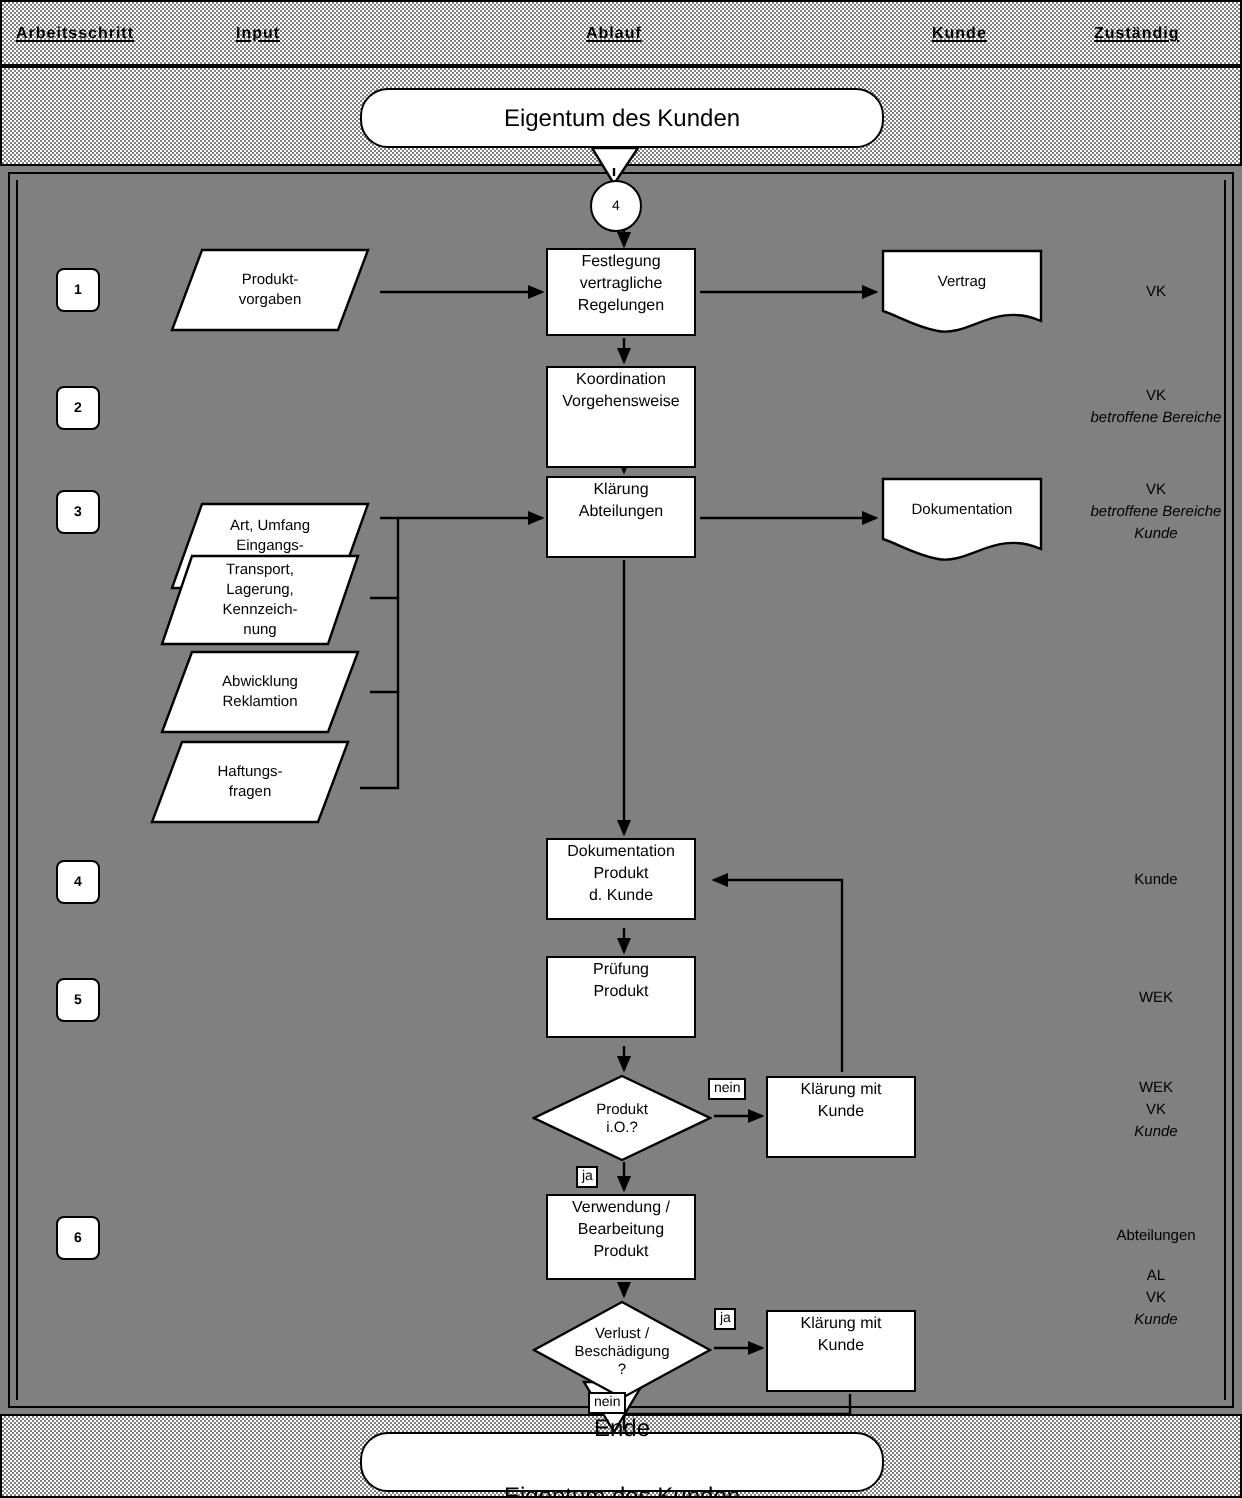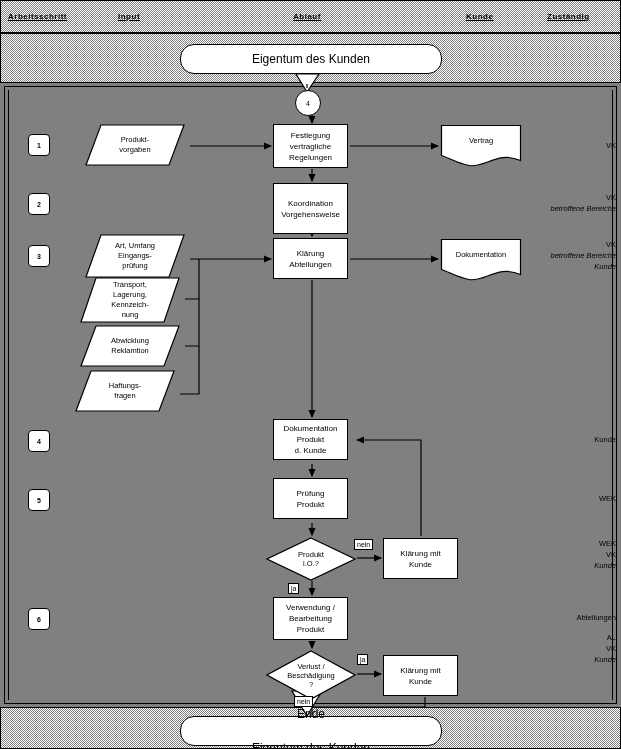--- a/index.html
+++ b/index.html
@@ -42,21 +42,21 @@
     position:absolute;background:#fff;border:1px solid #000;
     border-radius:14px;
     display:flex;align-items:center;justify-content:center;
     text-align:center;font-size:12px;color:#000;line-height:14px;
   }
 
   
   .node{position:absolute;box-sizing:border-box;}
   .proc{
     background:#fff;border:1px solid #000;
-    display:flex;align-items:center;justify-content:center;text-align:center;
+    display:flex;justify-content:center;text-align:center;
     font-size:8px;line-height:11px;color:#000;
   }
   .stepbox{
     background:#fff;border:1px solid #000;border-radius:4px;
     display:flex;align-items:center;justify-content:center;
     font-size:7px;font-weight:bold;color:#000;
   }
   .para-wrap{position:absolute;}
   .para-txt{
     position:absolute;left:0;top:0;width:100%;height:100%;
@@ -73,21 +73,21 @@
   .dia-txt{
     position:absolute;left:0;top:0;width:100%;height:100%;
     display:flex;align-items:center;justify-content:center;text-align:center;
     font-size:7.5px;line-height:9px;color:#000;
   }
   .circ{
     position:absolute;background:#fff;border:1px solid #000;border-radius:50%;
     display:flex;align-items:center;justify-content:center;font-size:7px;color:#000;
   }
   .resp{
-    position:absolute;text-align:right;font-size:7.5px;line-height:11px;color:#000;
+    position:absolute;text-align:center;font-size:7.5px;line-height:11px;color:#000;
     white-space:nowrap;
   }
   .resp i{font-style:italic;}
   .edgelbl{
     position:absolute;background:#fff;border:1px solid #000;
     font-size:7px;line-height:9px;padding:0 2px;color:#000;white-space:nowrap;
   }
   svg.ov{position:absolute;left:0;top:0;width:613px;height:618px;pointer-events:none;overflow:visible;}
   svg.ovpage{position:absolute;left:0;top:0;width:621px;height:749px;pointer-events:none;overflow:visible;}
 </style>
@@ -206,21 +206,21 @@
         <svg width="100" height="42" style="position: absolute; left: 0px; top: 0px;">
           <polygon points="16,1 99,1 84,41 1,41" fill="#ffffff" stroke="#000000" stroke-width="1.2"></polygon>
         </svg>
         <div class="para-txt">
           <div>
             <div>Produkt-</div>
             <div>vorgaben</div>
           </div>
         </div>
       </div>
-      <div class="para-wrap" style="left: 85px; top: 234px; width: 100px; height: 44px;">
+      <div class="para-wrap" style="left: 85px; top: 251px; width: 100px; height: 44px;">
         <svg width="100" height="44" style="position: absolute; left: 0px; top: 0px;">
           <polygon points="16,1 99,1 84,43 1,43" fill="#ffffff" stroke="#000000" stroke-width="1.2"></polygon>
         </svg>
         <div class="para-txt">
           <div>
             <div>Art, Umfang</div>
             <div>Eingangs-</div>
             <div>prüfung</div>
           </div>
         </div>

